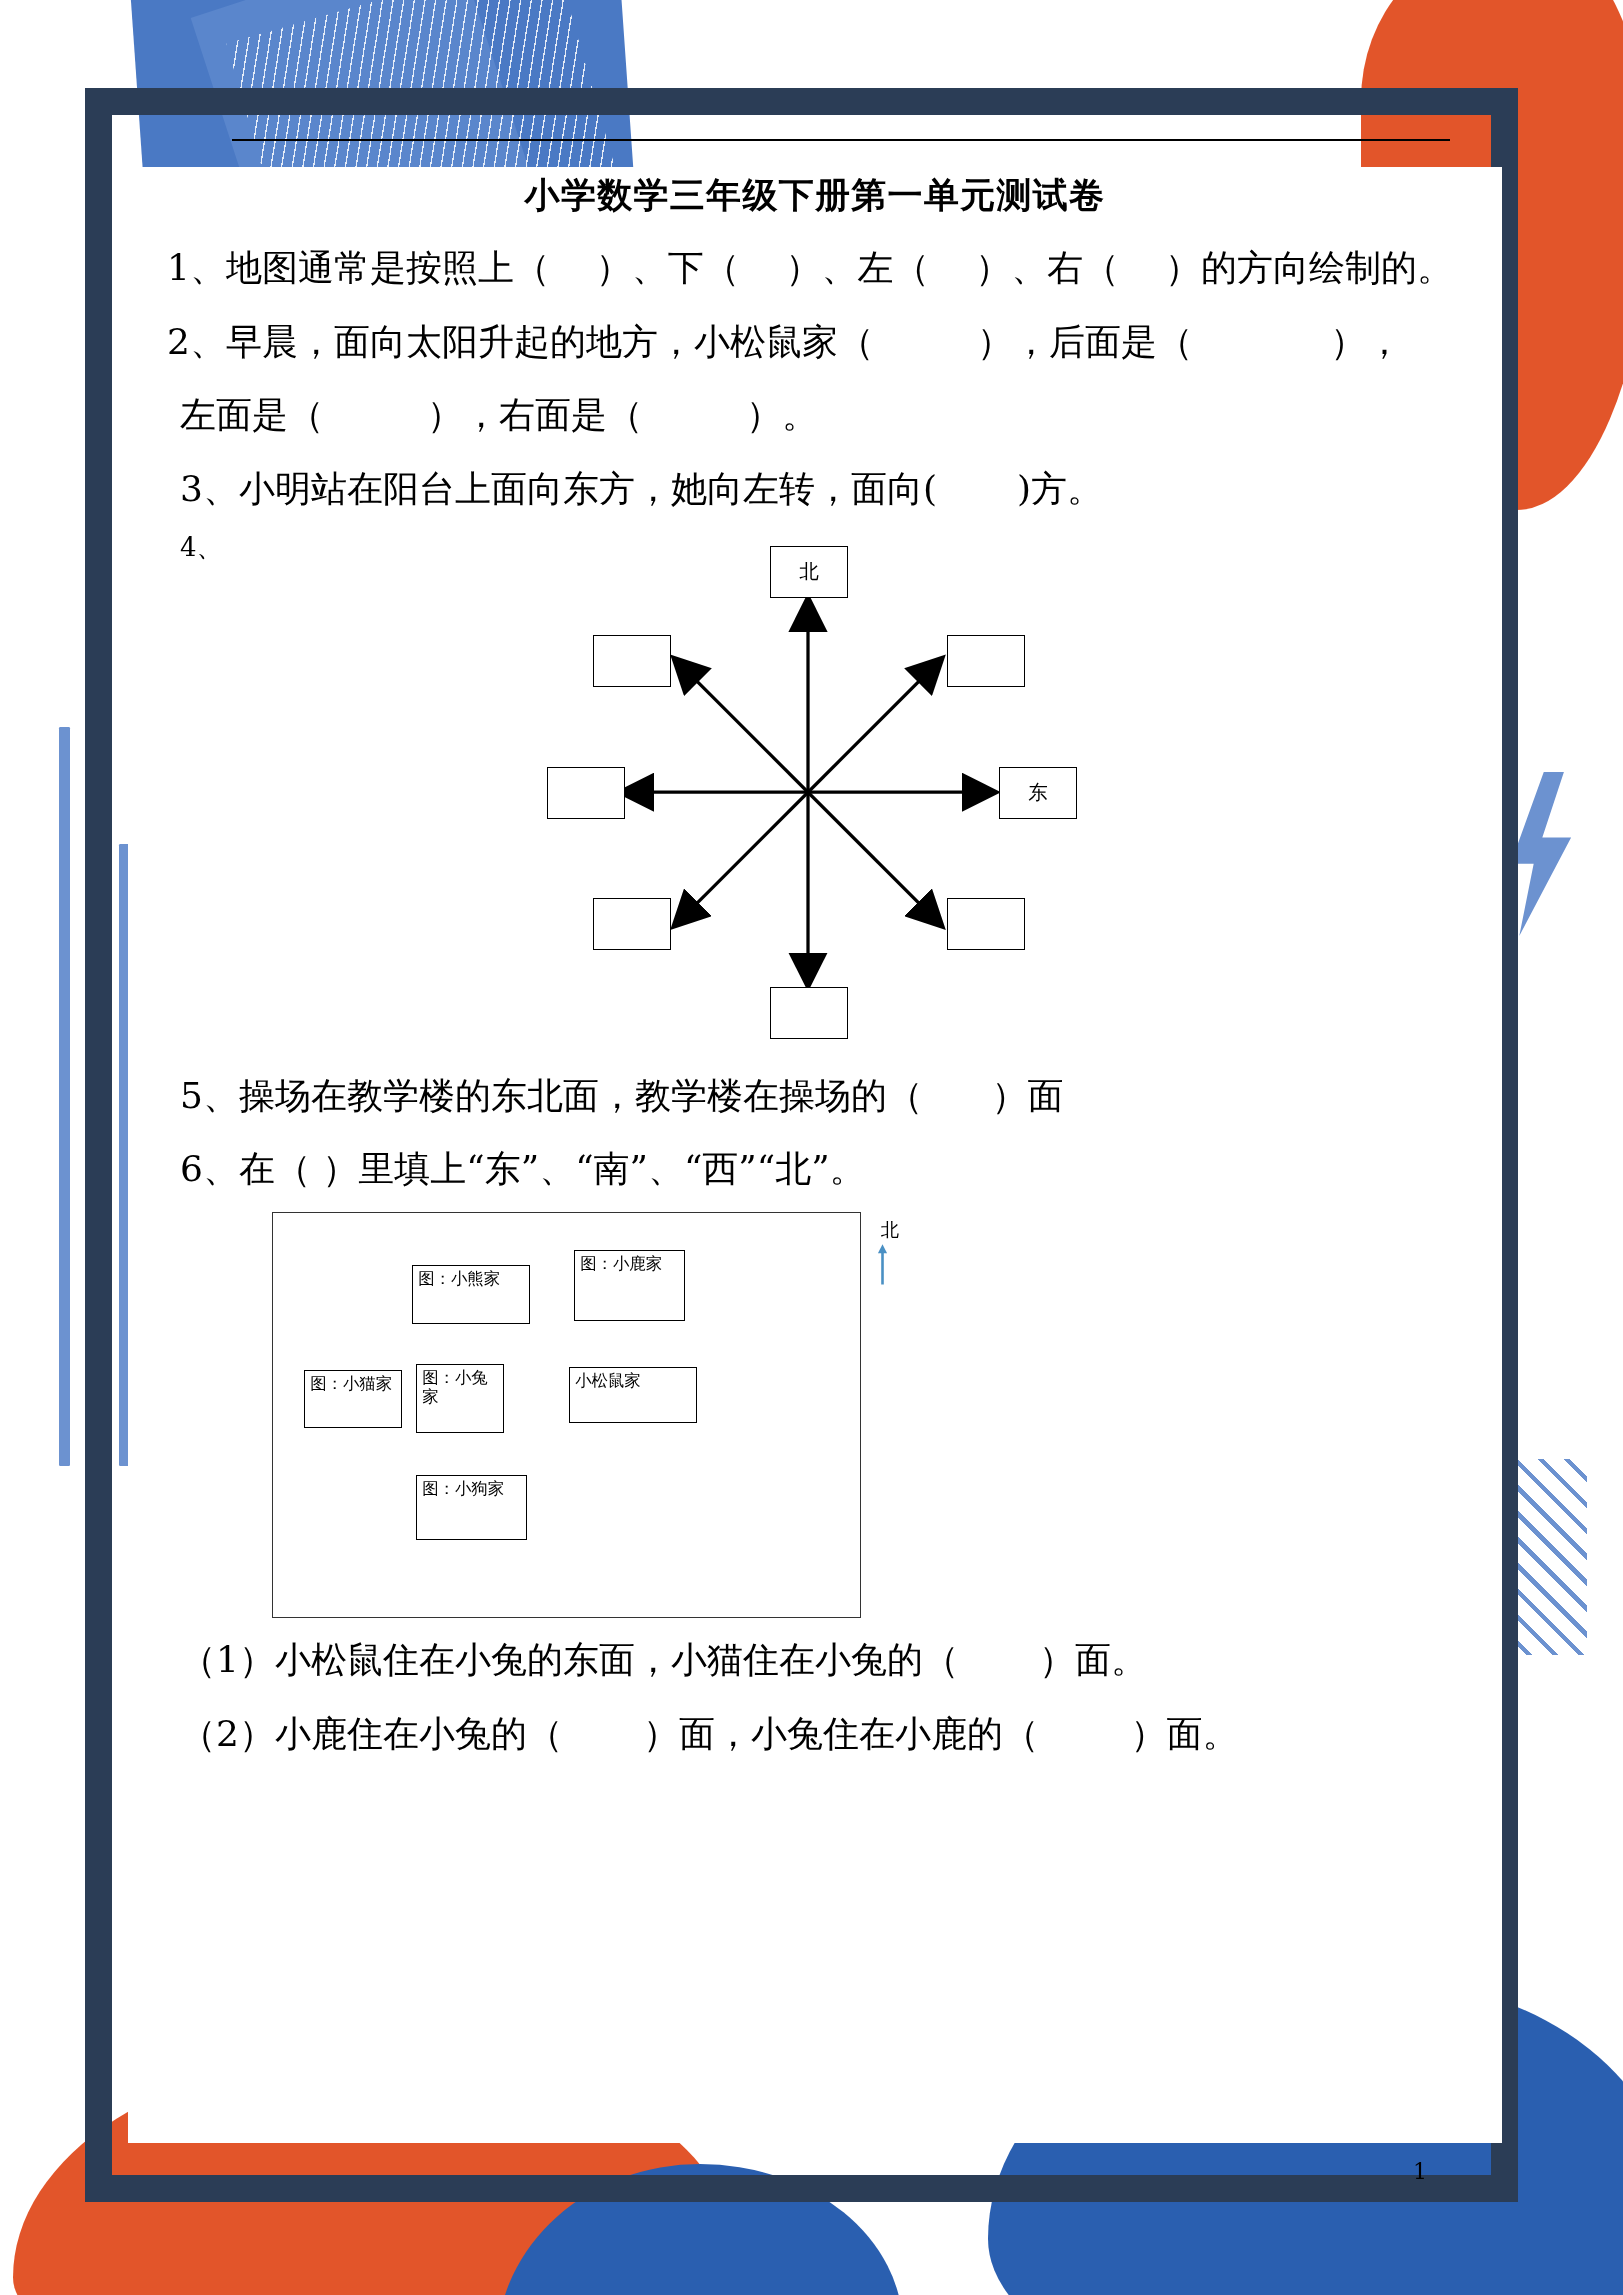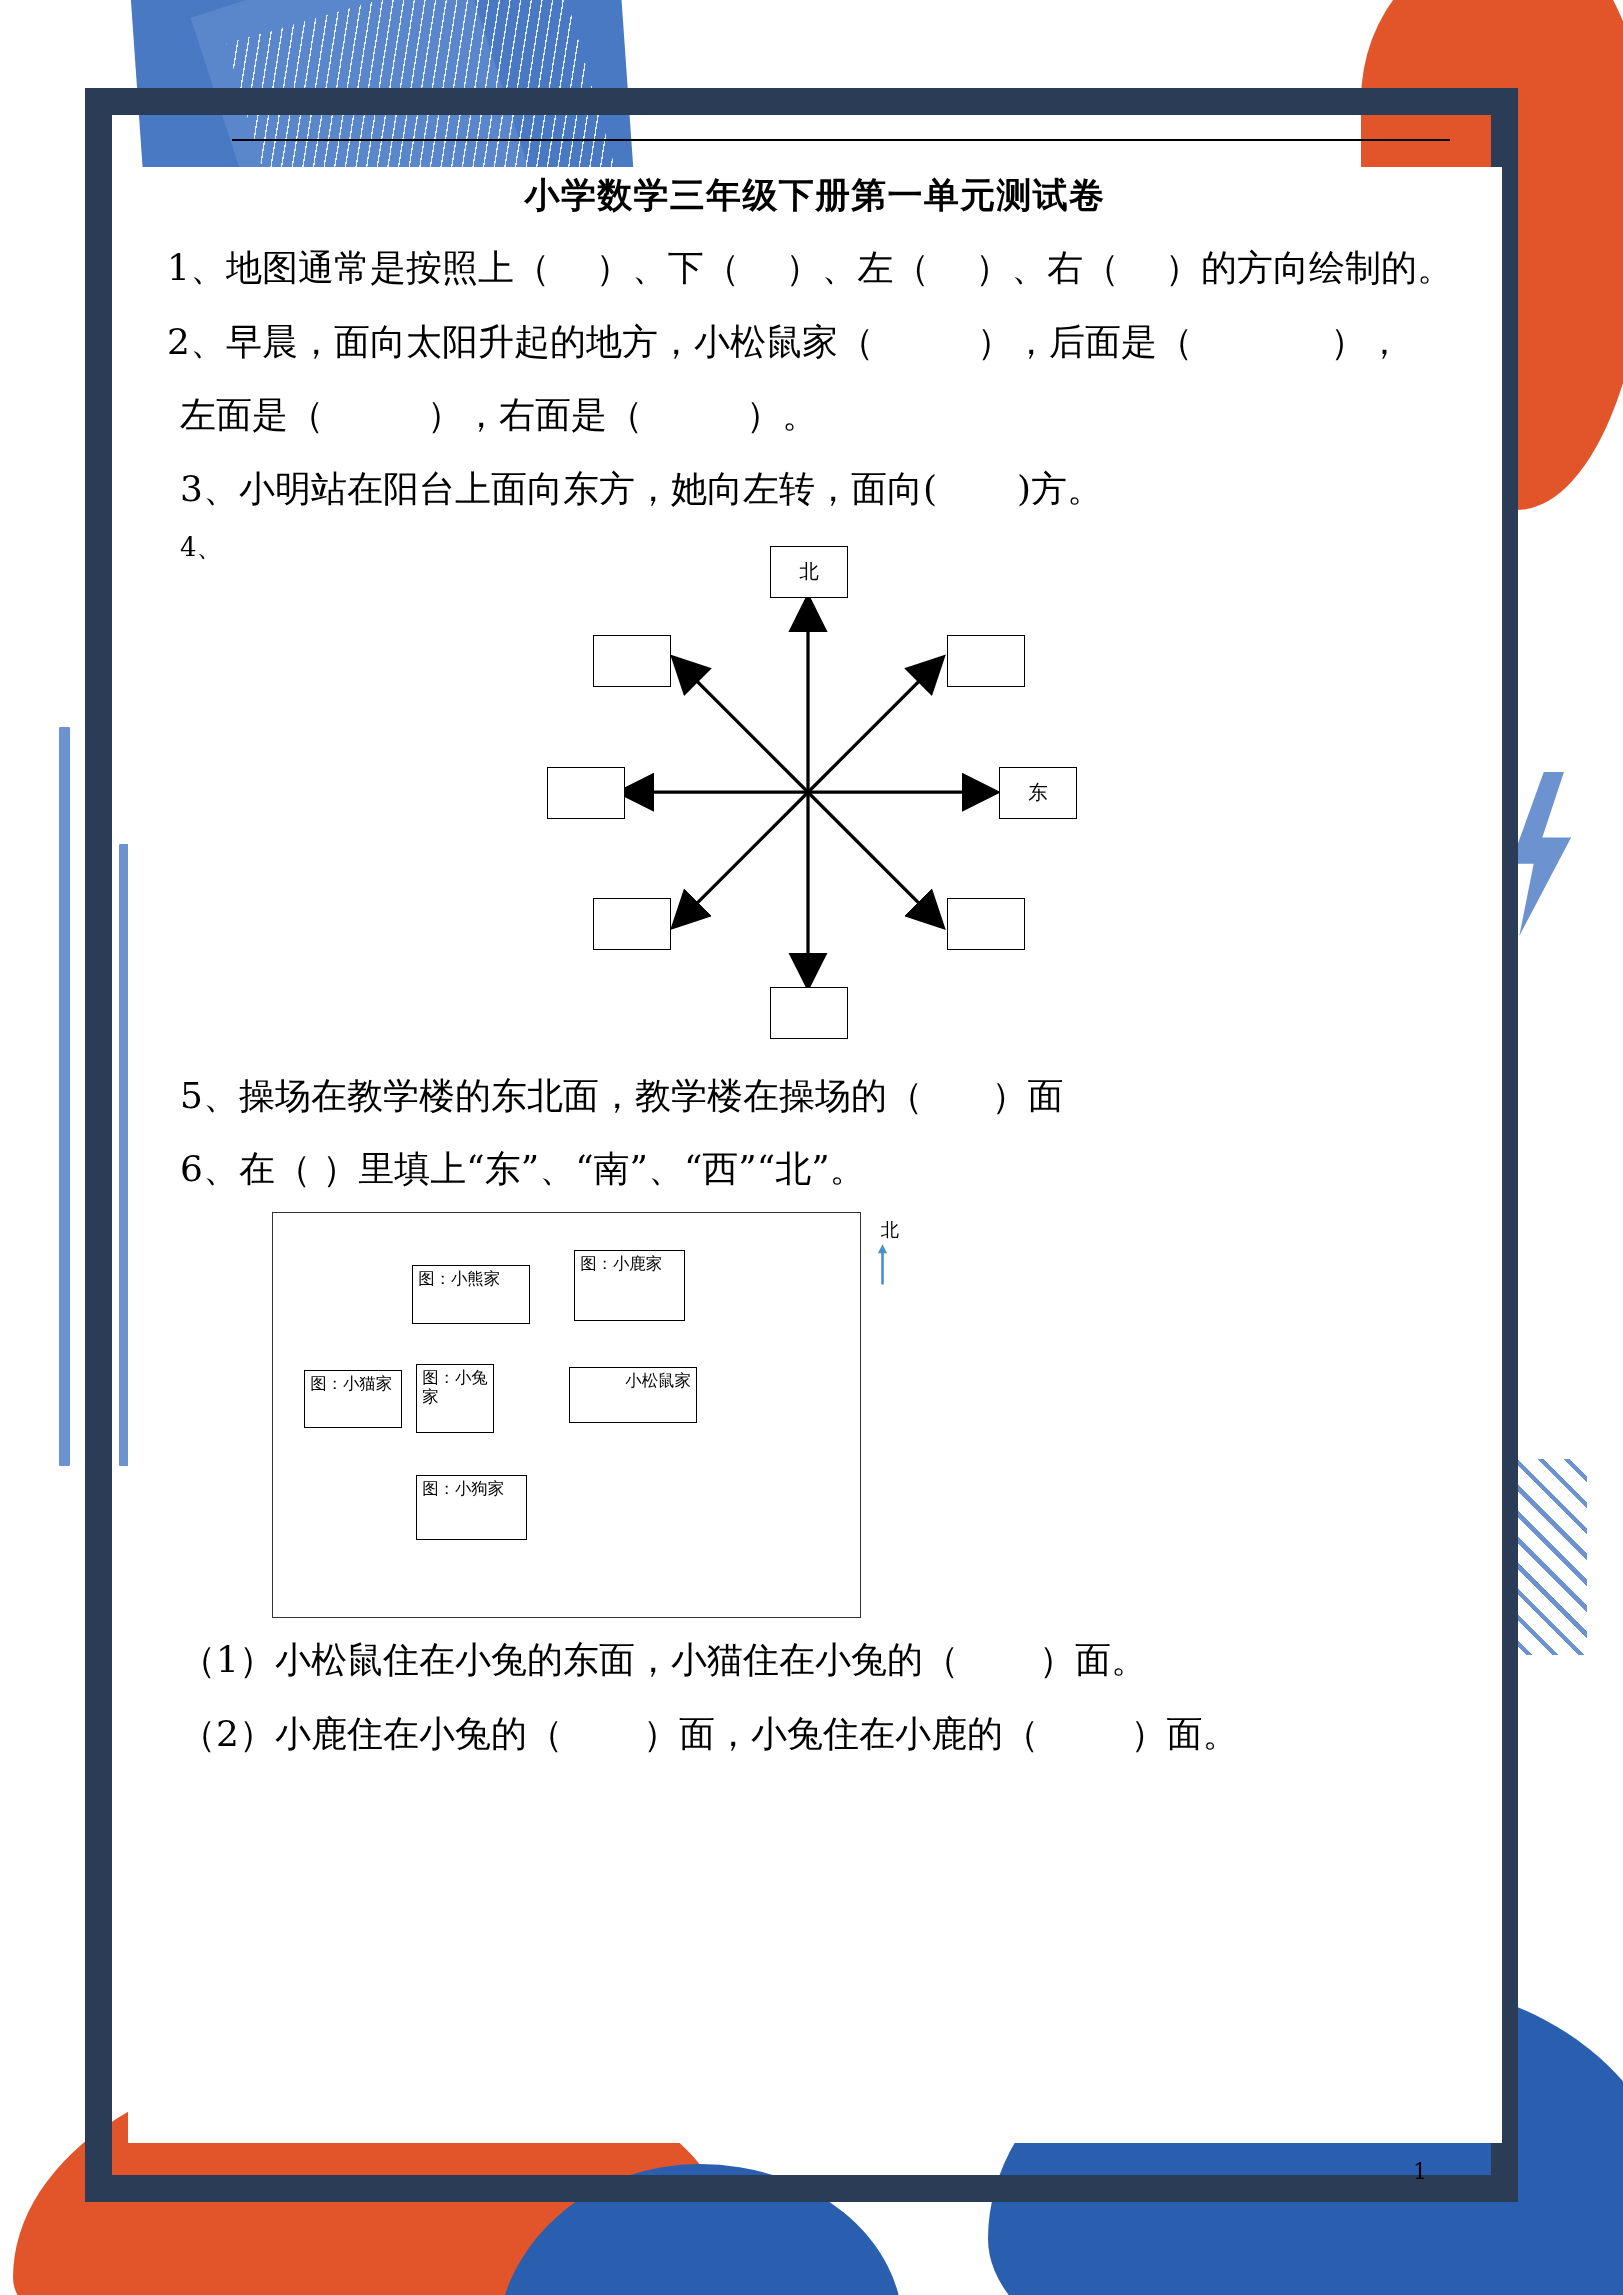--- a/index.html
+++ b/index.html
@@ -253,22 +253,22 @@
     <div class="map">
       <div class="north-label">北</div>
       <svg class="north-arrow" width="13" height="42" viewBox="0 0 20 64">
         <line x1="10" y1="62" x2="10" y2="10" stroke="#4a90c4" stroke-width="4"></line>
         <path d="M10,0 L17,14 L3,14 z" fill="#4a90c4"></path>
       </svg>
 
       <div class="mapbox" style="left:139px;top:52px;width:118px;height:59px;">图：小熊家</div>
       <div class="mapbox" style="left:301px;top:37px;width:111px;height:71px;">图：小鹿家</div>
       <div class="mapbox" style="left:31px;top:157px;width:98px;height:58px;">图：小猫家</div>
-      <div class="mapbox" style="left:143px;top:151px;width:78px;height:69px;">图：小兔家</div>
-      <div class="mapbox" style="left:296px;top:154px;width:128px;height:56px;text-align:right;">小松鼠家</div>
+      <div class="mapbox" style="left:143px;top:151px;width:88px;height:69px;">图：小兔家</div>
+      <div class="mapbox" style="left:296px;top:154px;width:128px;height:56px;">小松鼠家</div>
       <div class="mapbox" style="left:143px;top:262px;width:111px;height:65px;">图：小狗家</div>
     </div>
   </div>
 
   <div class="line indent">（1）小松鼠住在小兔的东面，小猫住在小兔的（       ）面。</div>
   <div class="line indent">（2）小鹿住在小兔的（       ）面，小兔住在小鹿的（        ）面。</div>
 
 </div>
 
 <div class="pagenum">1</div>

